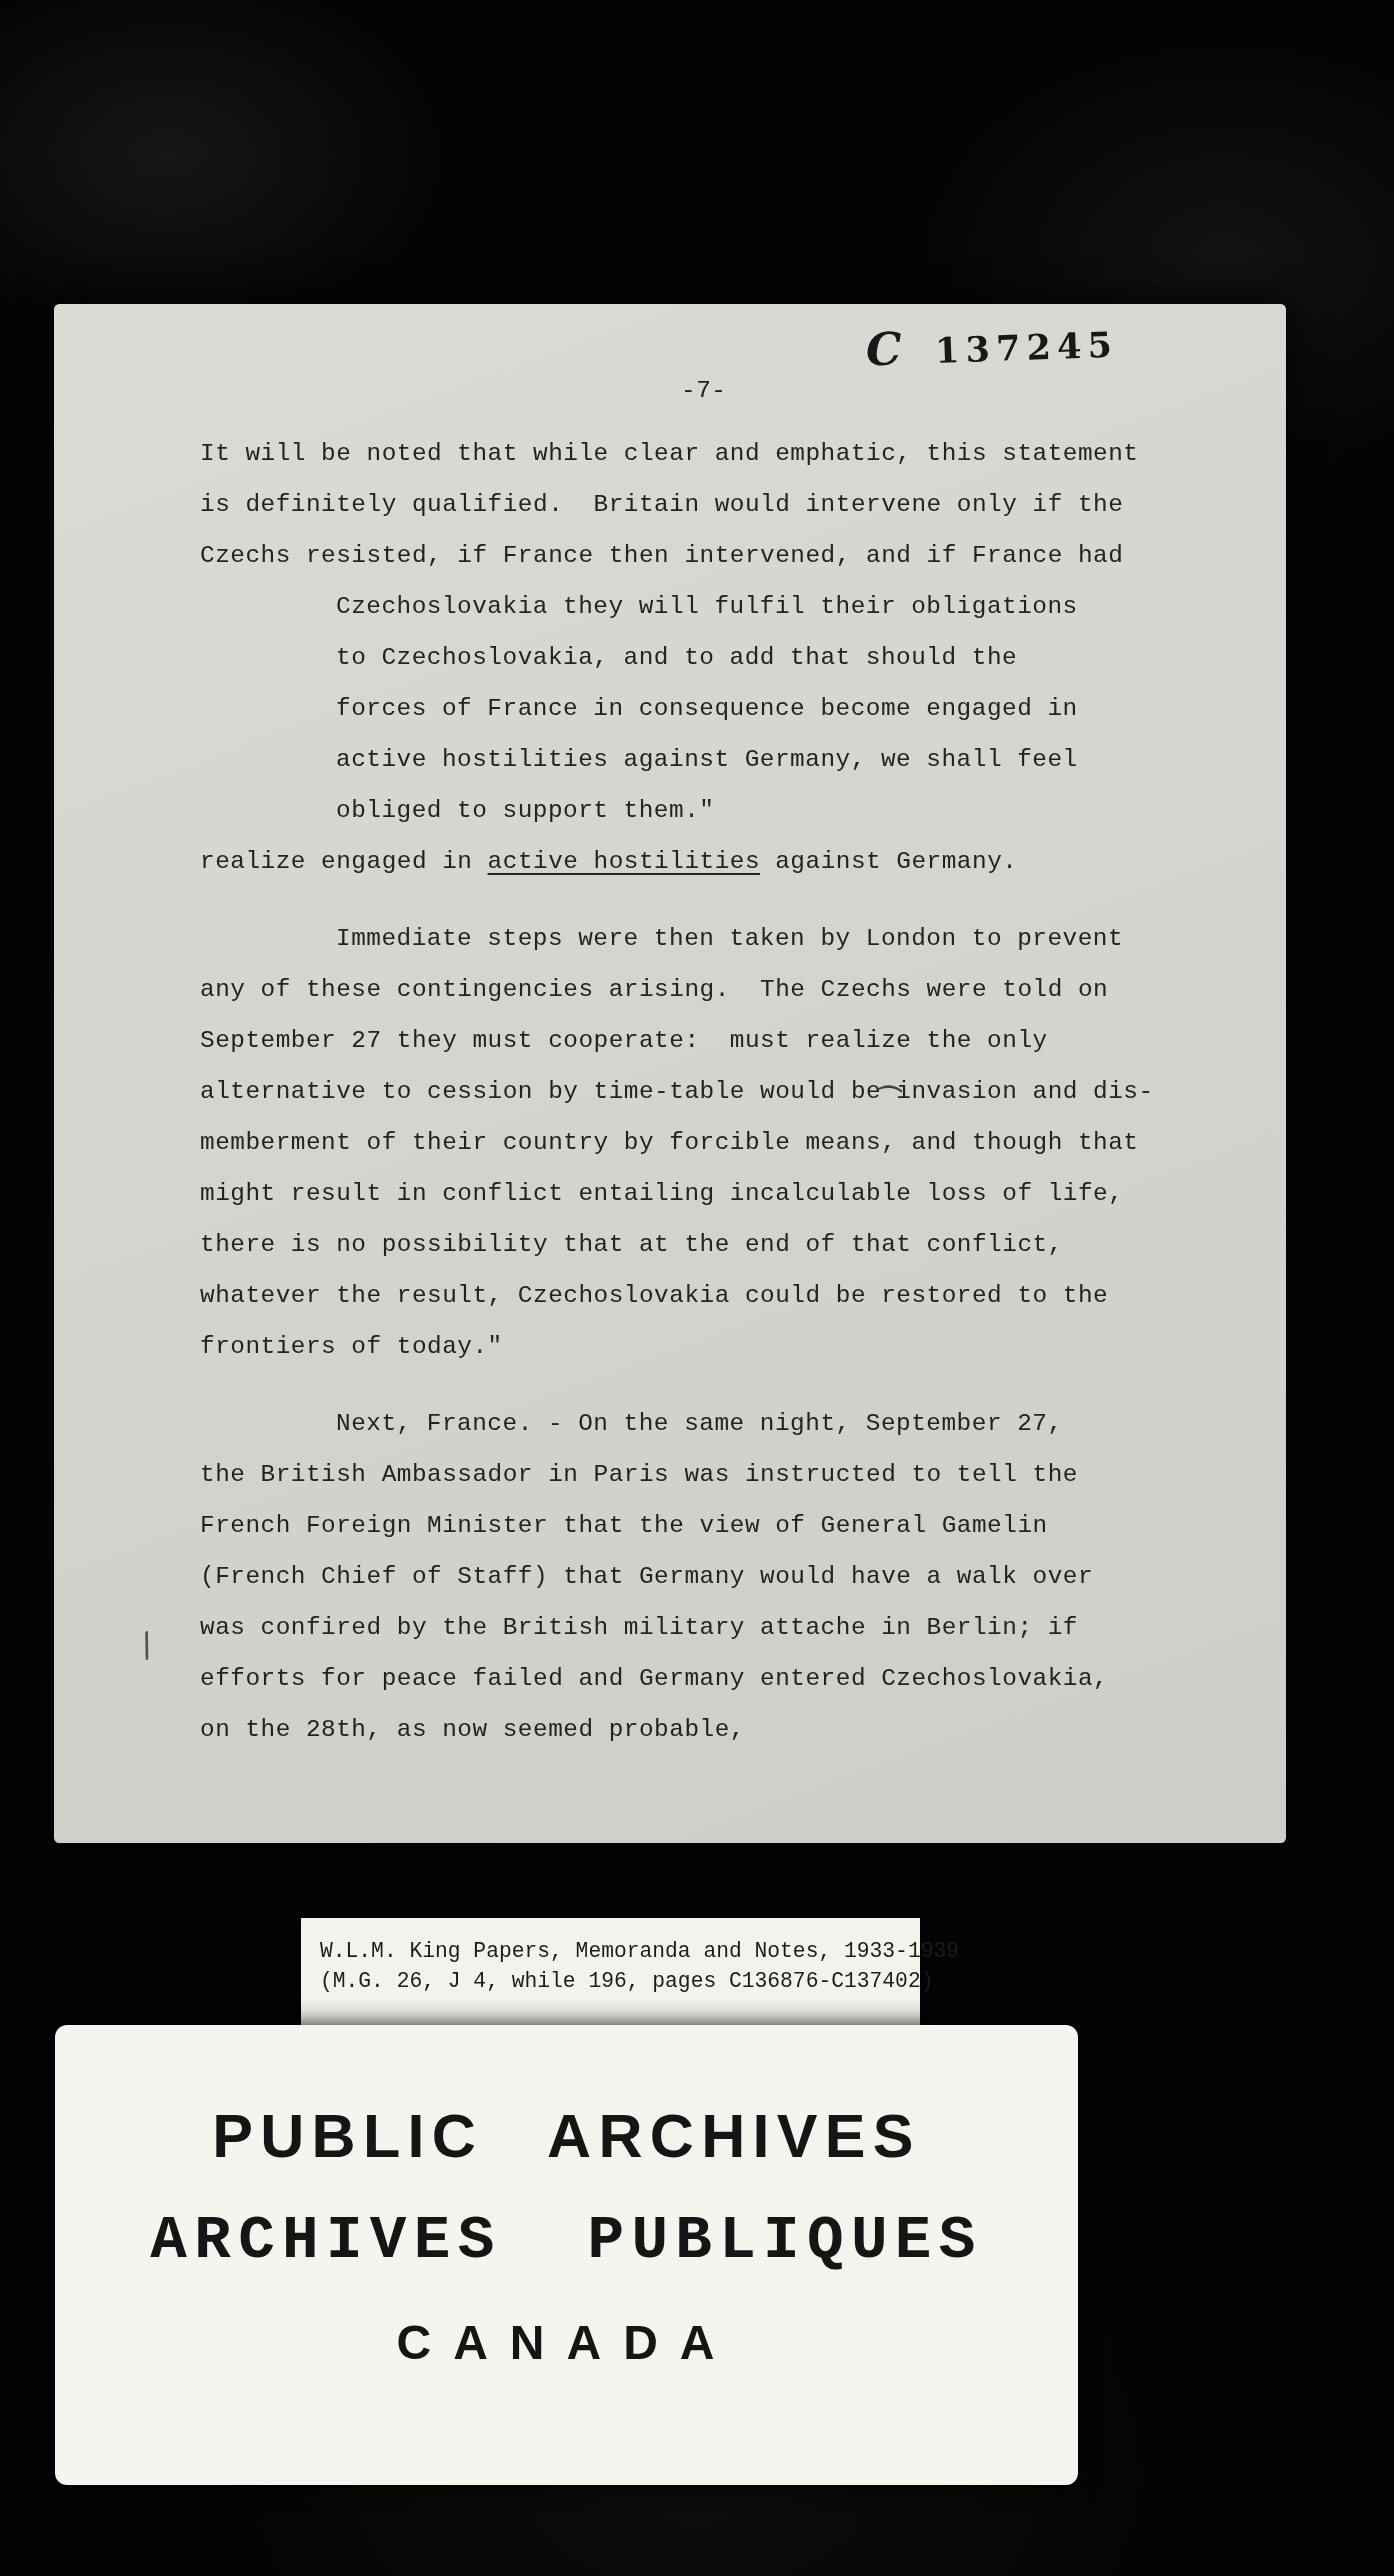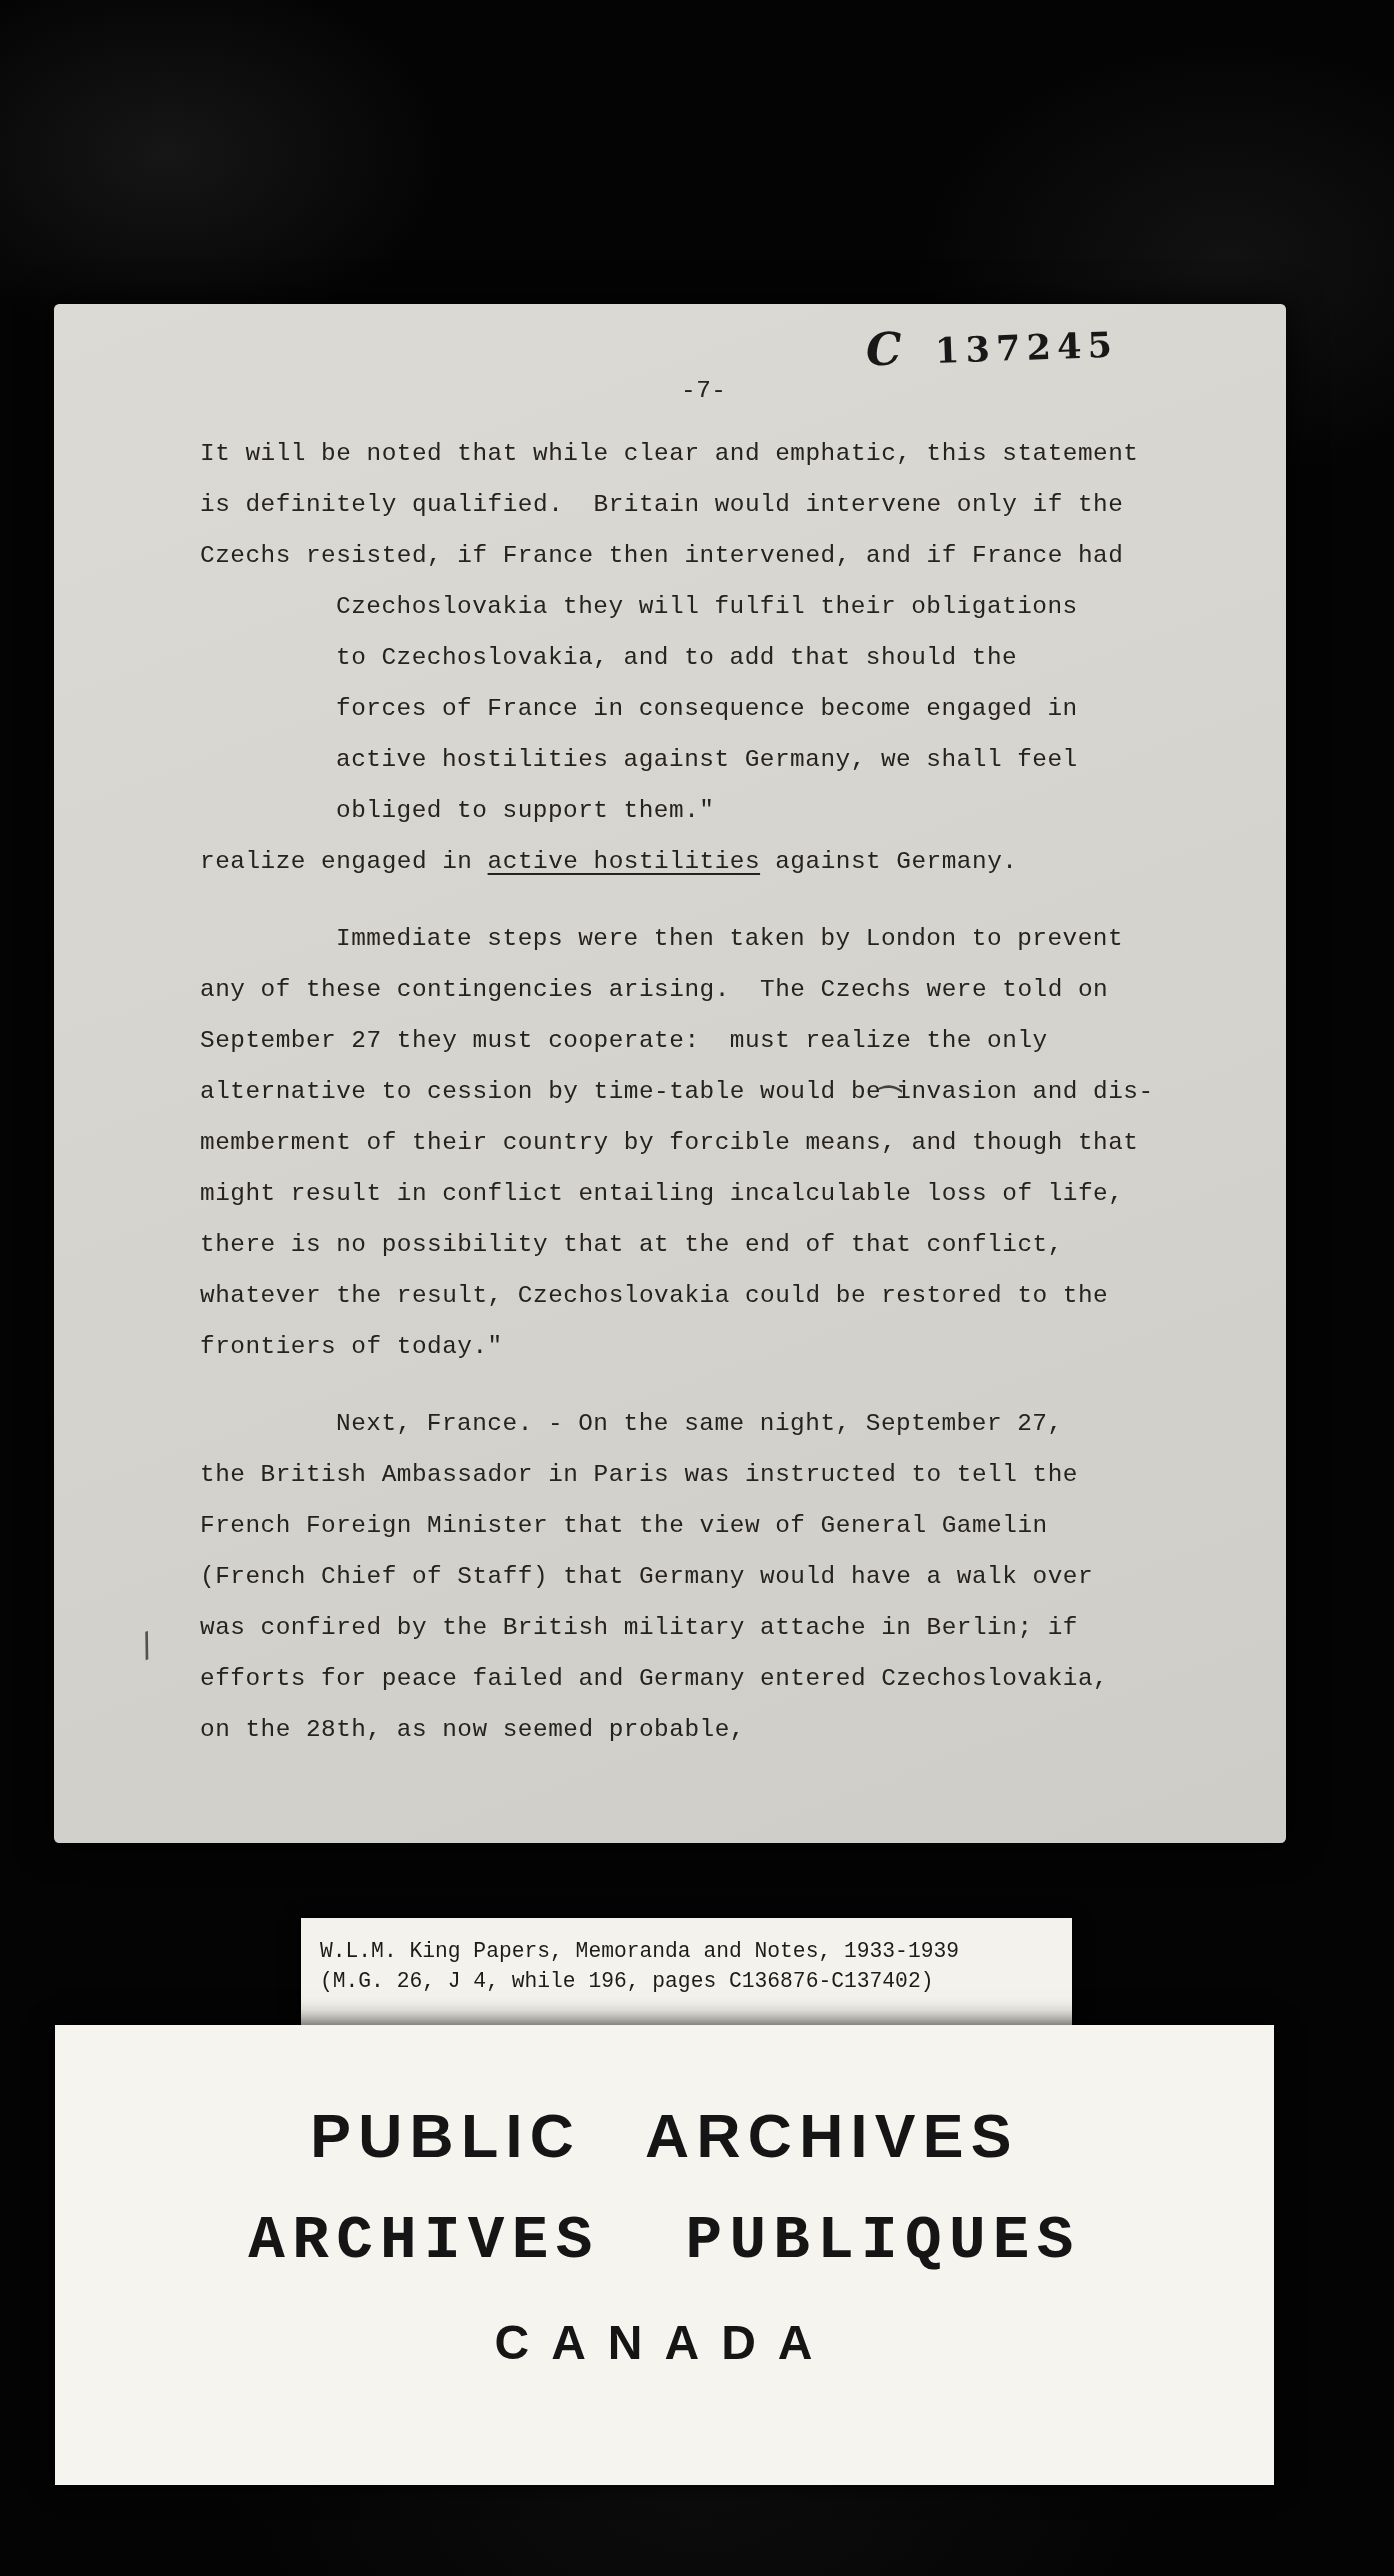--- a/index.html
+++ b/index.html
@@ -69,34 +69,35 @@
   }
   .insert-mark{
     left:832px;top:769px;font-size:27px;
     transform:rotate(96deg);
   }
   .pencil-mark{
     left:87px;top:1321px;font-size:33px;
     transform:rotate(-18deg);color:#54524e;
   }
   .label{
-    position:absolute;left:301px;top:1918px;width:771px;height:113px;
+    position:absolute;left:301px;top:1918px;width:619px;height:113px;
     background:var(--label-paper);
     box-shadow:0 0 15.6px rgba(0,0,0,0.85);
     padding:17.7px 0 0 19px;box-sizing:border-box;
   }
   .label-line{
     font-family:"Liberation Mono","DejaVu Sans Mono",monospace;
     font-size:21.3px;line-height:30px;color:#1e1c18;white-space:pre;
   }
   .card{
-    position:absolute;left:55px;top:2025px;width:1219px;height:460px;
+    position:absolute;left:55px;top:2025px;width:1023px;height:460px;
     background:var(--card-paper);
     box-shadow:0 0 23.4px rgba(0,0,0,0.9);
     text-align:center;
+    border-radius:12px;
   }
   .card-en,.card-fr{
     font-size:61px;font-weight:700;color:#151515;
     letter-spacing:7.3px;word-spacing:42px;
   }
   .card-en{padding-top:76px;}
   .card-fr{margin-top:35px;font-family:Liberation Mono, monospace;}
   .card-ca{
     margin-top:40px;font-size:48px;font-weight:700;color:#151515;
     letter-spacing:22px;

